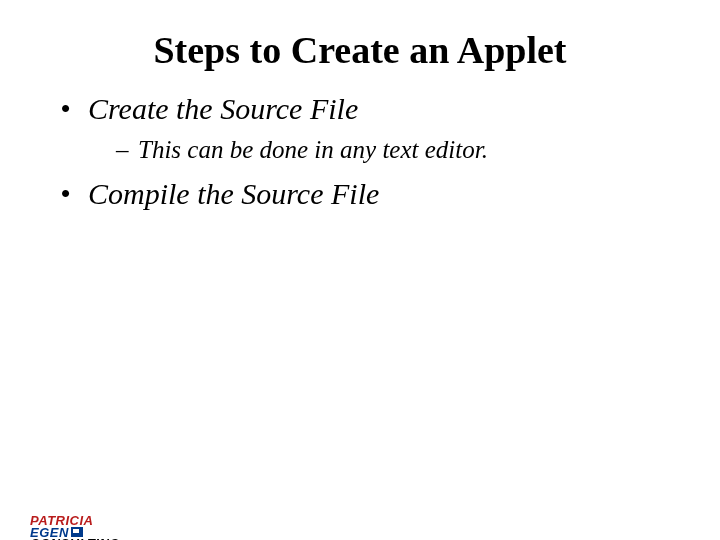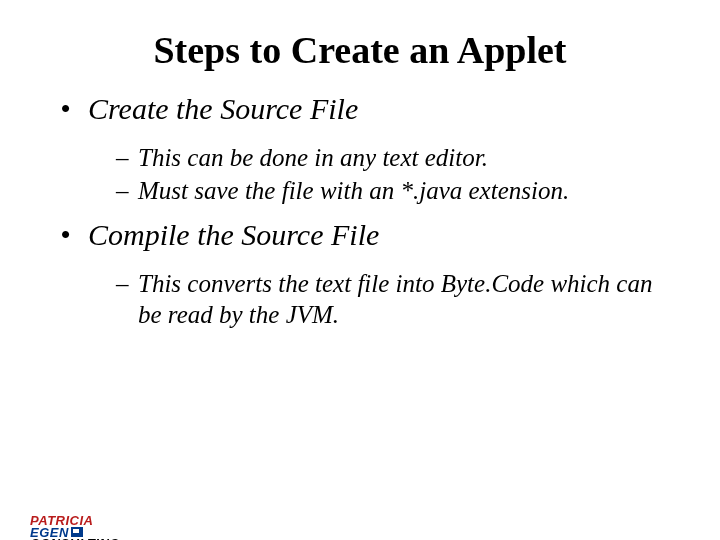--- a/index.html
+++ b/index.html
@@ -42,21 +42,21 @@
   }
   ul.level1 > li::before {
     content: "•";
     position: absolute;
     left: 0;
     top: 0;
     font-size: 30px;
   }
   ul.level2 {
     list-style: none;
-    margin: 14px 0 10px 0;
+    margin: 6px 0 10px 0;
     padding: 0 0 0 28px;
   }
   ul.level2 > li {
     position: relative;
     padding-left: 22px;
     font-size: 25px;
     line-height: 1.25;
     margin-bottom: 2px;
   }
   ul.level2 > li::before {
@@ -107,28 +107,26 @@
 
   <h1 class="title">Steps to Create an Applet</h1>
 
   <div class="content">
     <ul class="level1">
 
       <li>
         <span>Create the Source File</span>
         <ul class="level2">
           <li><span>This can be done in any text editor.</span></li>
-          <li><span>Must save the file with an *.java extension.</span></li>
         </ul>
       </li>
 
       <li>
         <span>Compile the Source File</span>
         <ul class="level2">
-          <li><span>This converts the text file into Byte.Code which can be read by the JVM.</span></li>
         </ul>
       </li>
 
 
     </ul>
   </div>
 
   <div class="logo">
     <div class="l1">PATRICIA</div>
     <div class="l2">

